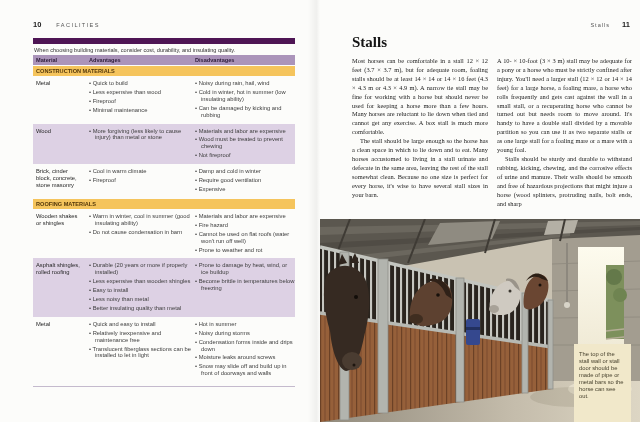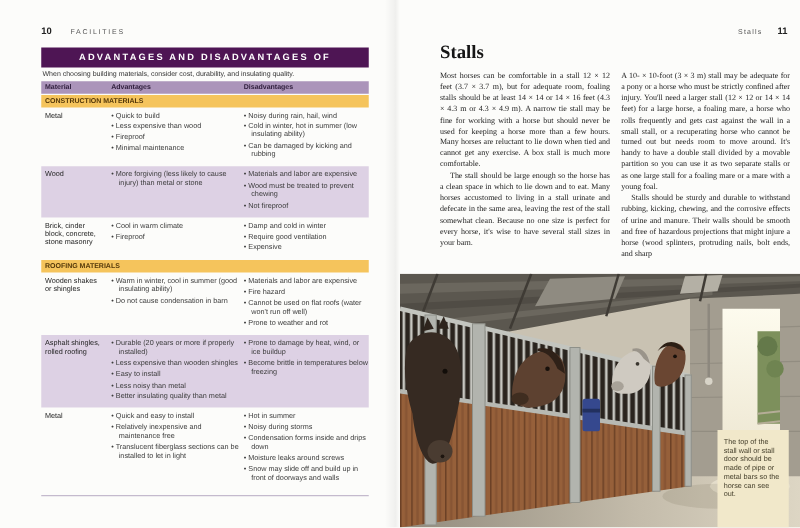--- a/index.html
+++ b/index.html
@@ -46,21 +46,20 @@
 </head>
 <body>
 
 <div class="lp-header">
   <span class="lp-pagenum">10</span>
   <span class="lp-section">FACILITIES</span>
 </div>
 
 <div class="btable">
   <div class="title-bar">
-    <div>ADVANTAGES AND DISADVANTAGES OF</div>
   </div>
   <div class="subtitle">When choosing building materials, consider cost, durability, and insulating quality.</div>
   <div class="hdr">
     <div class="h-mat">Material</div>
     <div class="h-adv">Advantages</div>
     <div class="h-dis">Disadvantages</div>
   </div>
   <div>
       <div class="section-bar">CONSTRUCTION MATERIALS</div>
       <div class="trow">

